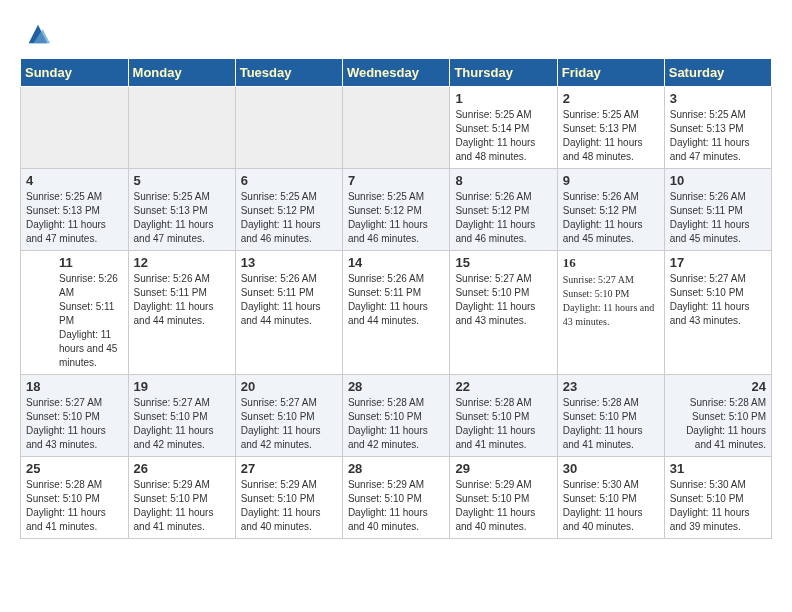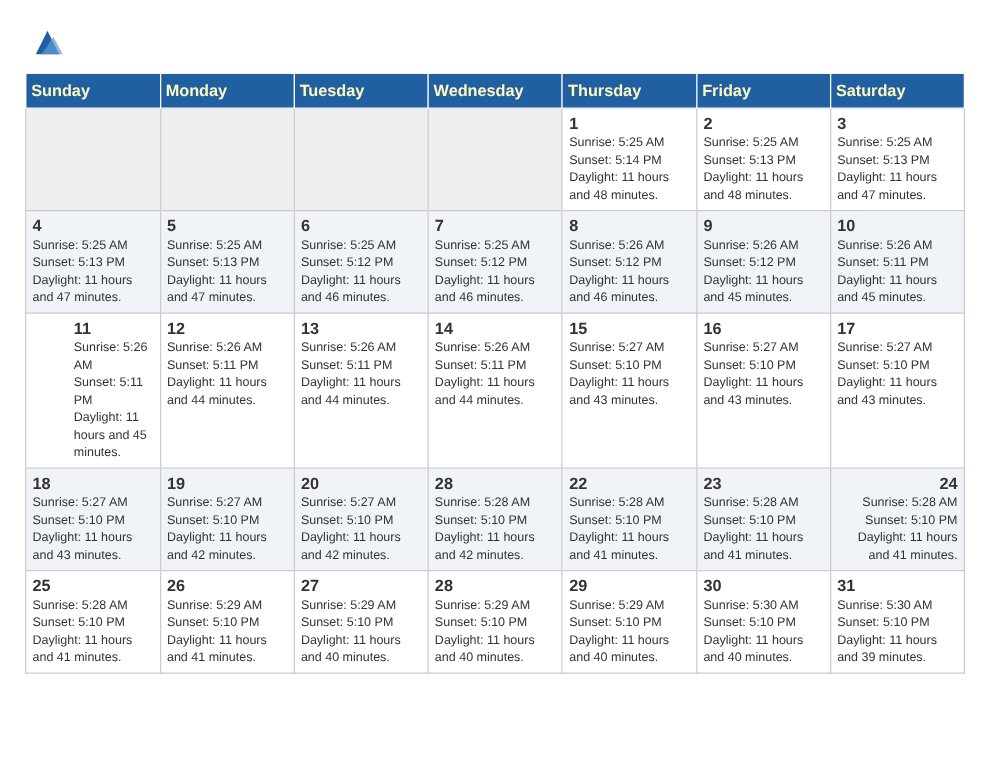--- a/index.html
+++ b/index.html
@@ -221,21 +221,21 @@
           <div class="cell-content"><span>Sunrise: 5:26 AM</span><br>
         <span>Sunset: 5:11 PM</span><br>
         <span>Daylight: 11 hours and 44 minutes.</span></div>
         </td>
         <td style="background: rgb(255, 255, 255);">
           <span class="day-num">15</span>
           <div class="cell-content"><span>Sunrise: 5:27 AM</span><br>
         <span>Sunset: 5:10 PM</span><br>
         <span>Daylight: 11 hours and 43 minutes.</span></div>
         </td>
-        <td style="background: rgb(255, 255, 255);">
+        <td style="background: rgb(255, 255, 255); font-family: Liberation Serif, serif;">
           <span class="day-num">16</span>
           <div class="cell-content"><span>Sunrise: 5:27 AM</span><br>
         <span>Sunset: 5:10 PM</span><br>
         <span>Daylight: 11 hours and 43 minutes.</span></div>
         </td>
         <td style="background: rgb(255, 255, 255);">
           <span class="day-num">17</span>
           <div class="cell-content"><span>Sunrise: 5:27 AM</span><br>
         <span>Sunset: 5:10 PM</span><br>
         <span>Daylight: 11 hours and 43 minutes.</span></div>

